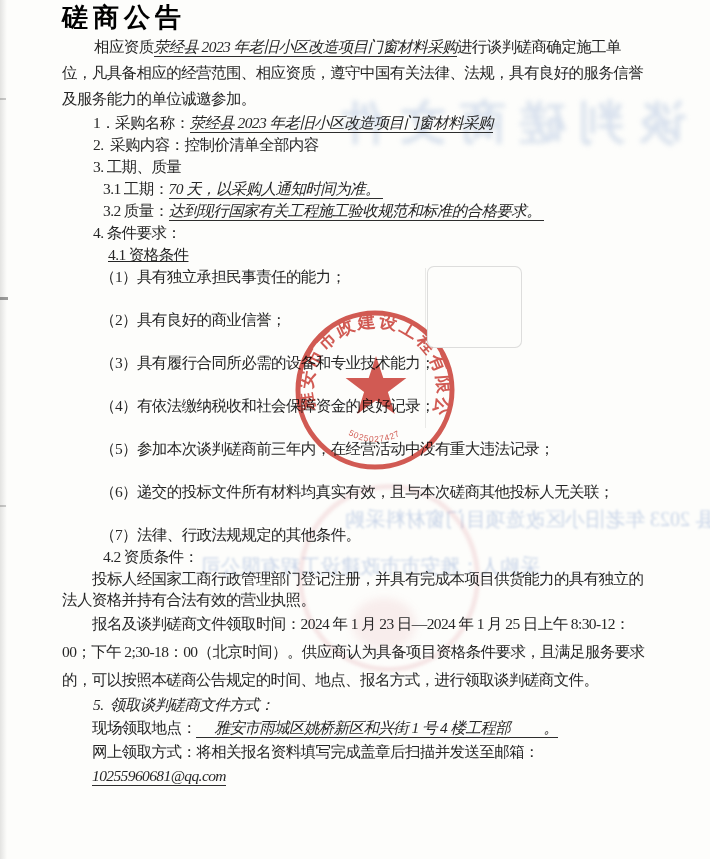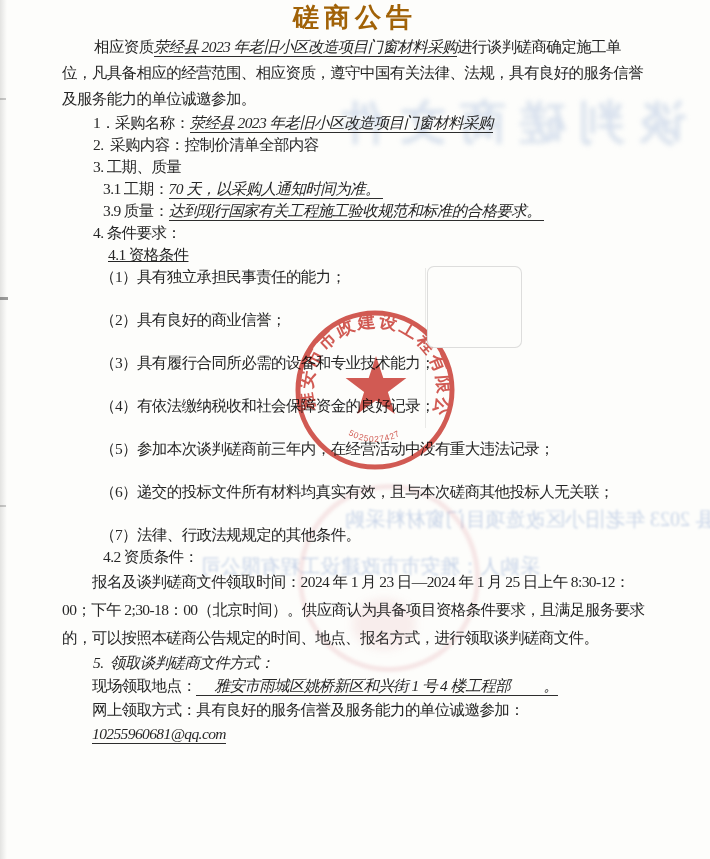--- a/index.html
+++ b/index.html
@@ -22,22 +22,22 @@
   .bleed-line1 { left:345px; top:506px; font-size:20px; filter:blur(1.2px); }
   .bleed-line2 { left:200px; top:553px; font-size:20px; filter:blur(1.2px); }
   .bleed-ring { position:absolute; left:298px; top:484px; width:172px; height:178px;
     border:5px solid rgba(205,95,105,0.14); border-radius:50%; filter:blur(1.5px); z-index:0; }
   .bleed-blob { position:absolute; left:352px; top:598px; width:64px; height:52px;
     background:rgba(205,95,105,0.10); border-radius:50%; filter:blur(4px); z-index:0; }
   
   .doc { position:relative; z-index:1; padding:0 62px 0 62px;
     font-size:15.5px; letter-spacing:-0.6px; }
   .doc div, .doc p { white-space:pre-wrap; margin:0; }
-  .title { margin-top:12px; text-align:center; font-size:26px; line-height:34px;
-    letter-spacing:5px; font-weight:700; color:#a16207;
+  .title { margin-top:12px; text-align:left; font-size:26px; line-height:34px;
+    letter-spacing:5px; font-weight:700; color:#000000;
     font-family:"Liberation Sans","DejaVu Sans",sans-serif; }
   .u { border-bottom:1px solid #2d2d2d; padding-bottom:1px;font-style:italic; }
   .p1 { margin-top:22px; line-height:26px; text-indent:32px; }
   .li1 { margin-top:0; line-height:22px; padding-left:31px; }
   .li2 { margin-top:-2px; line-height:22px; padding-left:31px; }
   .li3 { margin-top:2px; line-height:22px; padding-left:31px; }
   .li31 { margin-top:8px; line-height:22px; padding-left:41px; }
   .li32 { margin-top:5px; line-height:22px; padding-left:41px; }
   .li4 { margin-top:3px; line-height:22px; padding-left:31px; }
   .li41 { margin-top:14px; line-height:22px; padding-left:46px;text-decoration:underline; }
@@ -77,44 +77,45 @@
     <p class="p1"><span>相应资质</span><span class="u">荥经县 2023 年老旧小区改造项目门窗材料采购</span><span>进行谈判磋商确定施工单位，凡具备相应的经营范围、相应资质，遵守中国有关法律、法规，具有良好的服务信誉及服务能力的单位诚邀参加。</span></p>
 
     <div class="li1"><span>1．采购名称：</span><span class="u">荥经县 2023 年老旧小区改造项目门窗材料采购</span></div>
 
     <div class="li2">2.  采购内容：控制价清单全部内容</div>
 
     <div class="li3">3. 工期、质量</div>
 
     <div class="li31"><span>3.1 工期：</span><span class="u">70 天，以采购人通知时间为准。 </span></div>
 
-    <div class="li32"><span>3.9 质量：</span><span class="u">达到现行国家有关工程施工验收规范和标准的合格要求。 </span></div>
+    <div class="li32"><span>3.2 质量：</span><span class="u">达到现行国家有关工程施工验收规范和标准的合格要求。 </span></div>
 
     <div class="li4">4. 条件要求：</div>
 
     <div class="li41">4.1 资格条件</div>
 
     <div class="cond cond-first">（1）具有独立承担民事责任的能力；</div>
     <div class="cond">（2）具有良好的商业信誉；</div>
     <div class="cond">（3）具有履行合同所必需的设备和专业技术能力；</div>
     <div class="cond">（4）有依法缴纳税收和社会保障资金的良好记录；</div>
     <div class="cond">（5）参加本次谈判磋商前三年内，在经营活动中没有重大违法记录；</div>
     <div class="cond">（6）递交的投标文件所有材料均真实有效，且与本次磋商其他投标人无关联；</div>
     <div class="cond">（7）法律、行政法规规定的其他条件。</div>
 
     <div class="li42">4.2 资质条件：</div>
+    <p class="p42">投标人经国家工商行政管理部门登记注册，并具有完成本项目供货能力的具有独立的法人资格并持有合法有效的营业执照。</p>
 
 
     <p class="pbm">报名及谈判磋商文件领取时间：2024 年 1 月 23 日—2024 年 1 月 25 日上午 8:30-12：00；下午 2;30-18：00（北京时间）。供应商认为具备项目资格条件要求，且满足服务要求的，可以按照本磋商公告规定的时间、地点、报名方式，进行领取谈判磋商文件。</p>
 
     <div class="li5">5.  领取谈判磋商文件方式：</div>
 
     <div class="lonsite"><span>现场领取地点：</span><span class="u">　 雅安市雨城区姚桥新区和兴街 1 号 4 楼工程部　　 。</span></div>
 
-    <div class="lonline"><span>网上领取方式：具有良好的服务信誉及服务能力的单位诚邀参加：</span><span class="u">10255960681@qq.com</span></div>
+    <div class="lonline"><span>网上领取方式：将相关报名资料填写完成盖章后扫描并发送至邮箱：</span><span class="u">10255960681@qq.com</span></div>
   </div>
 
   <svg class="seal-svg" width="710" height="859" viewBox="0 0 710 859">
     <circle cx="375" cy="390" r="77" fill="none" stroke="#c9372e" stroke-width="5"></circle>
     <polygon fill="#c9372e" points="376,356 383.3,377.9 406.4,378.1 387.9,391.9 394.8,413.9 376,400.5 357.2,413.9 364.1,391.9 345.6,378.1 368.7,377.9"></polygon>
     <defs>
       <path id="sealTextPath" d="M 315.8,411.5 A 63,63 0 1 1 434.2,411.5" fill="none"></path>
       <path id="sealNumPath" d="M 343,431 A 52,52 0 0 0 407,431" fill="none"></path>
     </defs>
     <text font-size="18" font-weight="bold" fill="#c9372e" letter-spacing="2.3" font-family="Liberation Serif, DejaVu Serif, serif">

